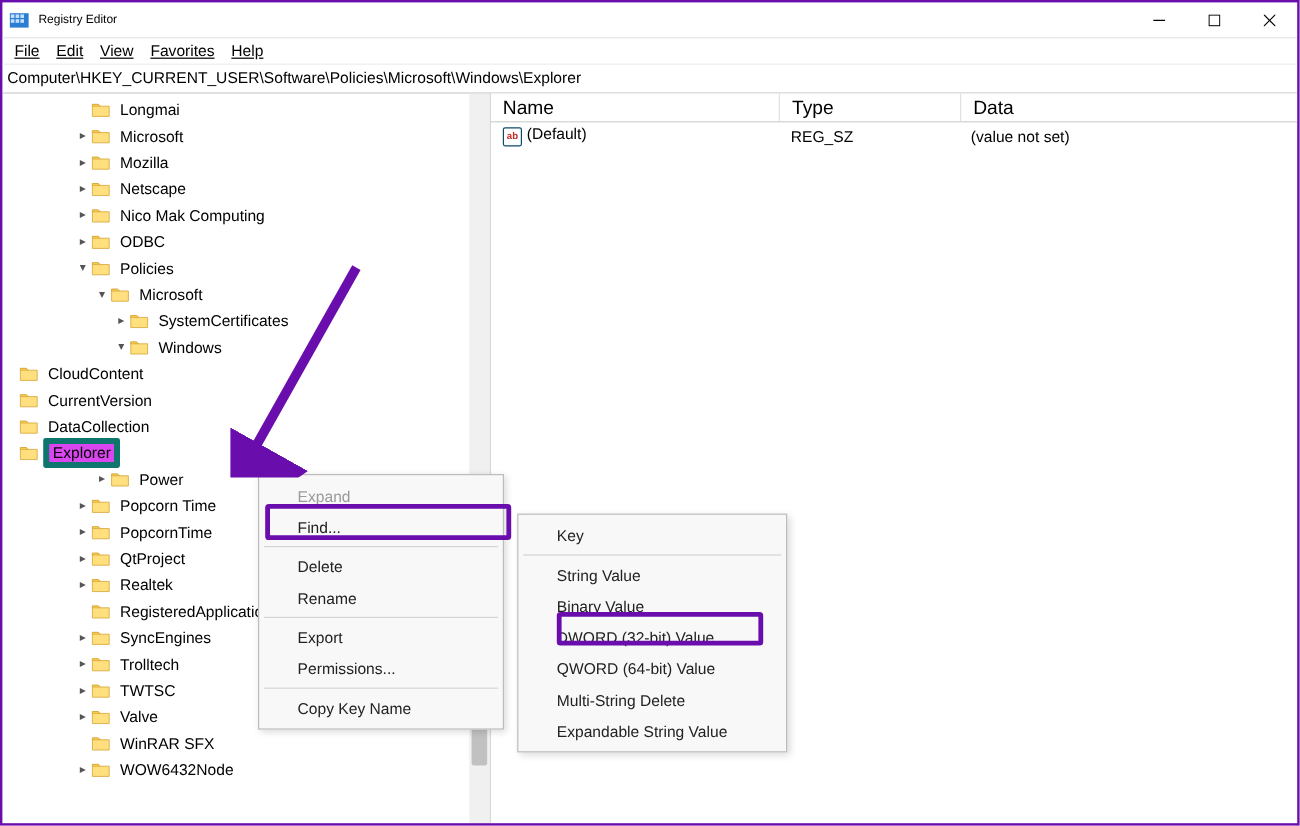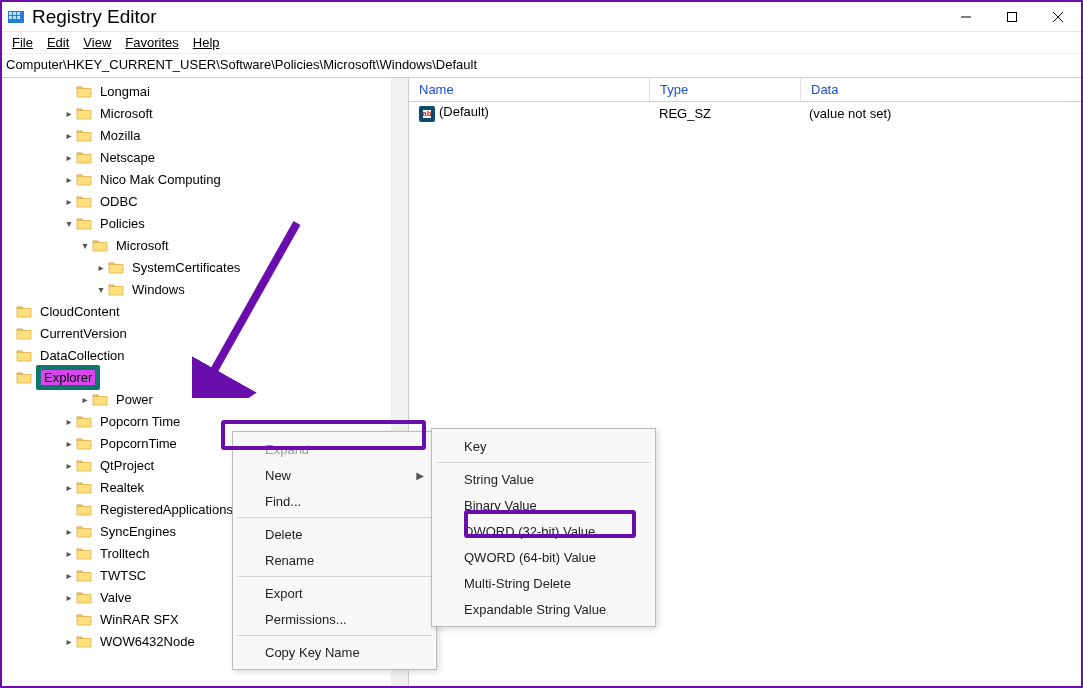--- a/index.html
+++ b/index.html
@@ -3,21 +3,21 @@
 <meta charset="utf-8">
 <style>
   * { box-sizing: border-box; }
   html, body { margin: 0; padding: 0; height: 100%; font-family: "Segoe UI", Arial, sans-serif; font-size: 13px; color: #000; }
   body { width: 1083px; height: 688px; background: #fff; border: 2px solid #6a0dad; position: relative; overflow: hidden; }
 
   
   .titlebar { height: 30px; display: flex; align-items: center; border-bottom: 1px solid #e5e5e5; }
   .regedit-icon { width: 16px; height: 16px; margin: 0 8px 0 6px; display:inline-block; }
   .regedit-icon svg { width:16px; height:16px; display:block; }
-  .title-text { flex: 1; font-size: 19px; }
+  .title-text { flex: 1; font-size: 10px; }
   .win-btns { display: flex; height: 100%; }
   .win-btn { width: 46px; height: 100%; display: flex; align-items: center; justify-content: center; }
   .win-btn svg { width: 10px; height: 10px; }
 
   
   .menubar { height: 22px; display: flex; align-items: center; padding: 0 4px; border-bottom: 1px solid #eee; }
   .menu-item { padding: 2px 6px; margin-right: 2px; }
   .menu-item .ul { text-decoration: underline; }
 
   
@@ -42,29 +42,29 @@
   .indent-3 { }
 
   .folder-svg { width:16px; height:14px; display:block; }
 
   
   .tree-scroll { position: absolute; right: 0; top: 0; bottom: 0; width: 17px; background: #f0f0f0; }
   .scroll-thumb { position: absolute; right: 2px; width: 13px; background: #c1c1c1; border-radius: 2px; top: 510px; height: 50px; }
 
   
   .list-header { display: flex; height: 24px; border-bottom: 1px solid #d0d0d0; background:#fff;}
-  .list-header .col { padding: 4px 10px; font-size: 13px; color:#1d4ed8; }
+  .list-header .col { padding: 4px 10px; font-size: 16px; color:#000000; }
   .list-header .sep { width:1px; background:#e0e0e0; }
   .col-name { width: 240px; }
   .col-type { width: 150px; }
   .col-data { flex: 1; }
   .list-body { }
   .list-row { display: flex; height: 22px; align-items: center; }
   .list-row .cell { padding: 0 10px; font-size: 13px; }
-  .reg-icon { width: 16px; height: 16px; margin-right: 4px; display:inline-flex; align-items:center; justify-content:center; background:#fff; border:4px solid #0c4a6e; border-radius:2px; font-size:8px; font-weight:bold; color:#c62828; }
+  .reg-icon { width: 16px; height: 16px; margin-right: 4px; display:inline-flex; align-items:center; justify-content:center; background:#fff; border:1px solid #0c4a6e; border-radius:2px; font-size:8px; font-weight:bold; color:#c62828; }
 
   
   .ctxmenu { position: absolute; background: #f8f8f8; border: 1px solid #bcbcbc; box-shadow: 2px 2px 6px rgba(0,0,0,0.15); padding: 4px 2px; min-width: 205px; }
   .ctxmenu .mi { height: 26px; display: flex; align-items: center; padding: 0 28px 0 30px; font-size: 13px; color:#222; position:relative; }
   .ctxmenu .mi.disabled { color: #9a9a9a; }
   .ctxmenu .sep { height: 1px; background: #d5d5d5; margin: 3px 2px; }
   .ctxmenu .mi .arrow { position:absolute; right:10px; font-size:10px; color:#555; }
 
   
   .annot { position: absolute; border: 4px solid #6a0dad; border-radius: 3px; pointer-events: none; }
@@ -112,21 +112,21 @@
 </div>
 
 <div class="menubar">
   <span class="menu-item"><span class="ul">File</span></span>
   <span class="menu-item"><span class="ul">Edit</span></span>
   <span class="menu-item"><span class="ul">View</span></span>
   <span class="menu-item"><span class="ul">Favorites</span></span>
   <span class="menu-item"><span class="ul">Help</span></span>
 </div>
 
-<div class="addressbar">Computer\HKEY_CURRENT_USER\Software\Policies\Microsoft\Windows\Default</div>
+<div class="addressbar">Computer\HKEY_CURRENT_USER\Software\Policies\Microsoft\Windows\Explorer</div>
 
 <div class="main">
   <div class="tree-pane">
     <div class="tree" id="tree-container">
         <div class="tree-row indent-0">
           <span class="exp"></span>
           <span class="folder-icon">
             <svg class="folder-svg" viewBox="0 0 16 14">
               <path d="M1 3 L6 3 L7.5 4.5 L15 4.5 L15 13 L1 13 Z" fill="#ffdf7e" stroke="#d6a739" stroke-width="0.7"></path>
               <path d="M1 3 L6 3 L7.5 4.5 L1 4.5 Z" fill="#ffd457" stroke="#d6a739" stroke-width="0.7"></path>
@@ -400,26 +400,22 @@
     <div class="list-body" id="list-body">
         <div class="list-row">
           <div class="cell col-name"><span class="reg-icon">ab</span>(Default)</div>
           <div class="cell col-type">REG_SZ</div>
           <div class="cell col-data">(value not set)</div>
         </div>
       </div>
   </div>
 </div>
 
-<div class="ctxmenu" style="left:230px; top:393px;margin-top:36px;">
+<div class="ctxmenu" style="left:213px; top:393px;">
   <div class="mi disabled">Expand</div>
-  <div class="mi">
-      <span>New</span>
-      <span class="arrow">▶</span>
-    </div>
   <div class="mi">Find...</div>
   <div class="sep"></div>
   <div class="mi">Delete</div>
   <div class="mi">Rename</div>
   <div class="sep"></div>
   <div class="mi">Export</div>
   <div class="mi">Permissions...</div>
   <div class="sep"></div>
   <div class="mi">Copy Key Name</div>
 </div>

